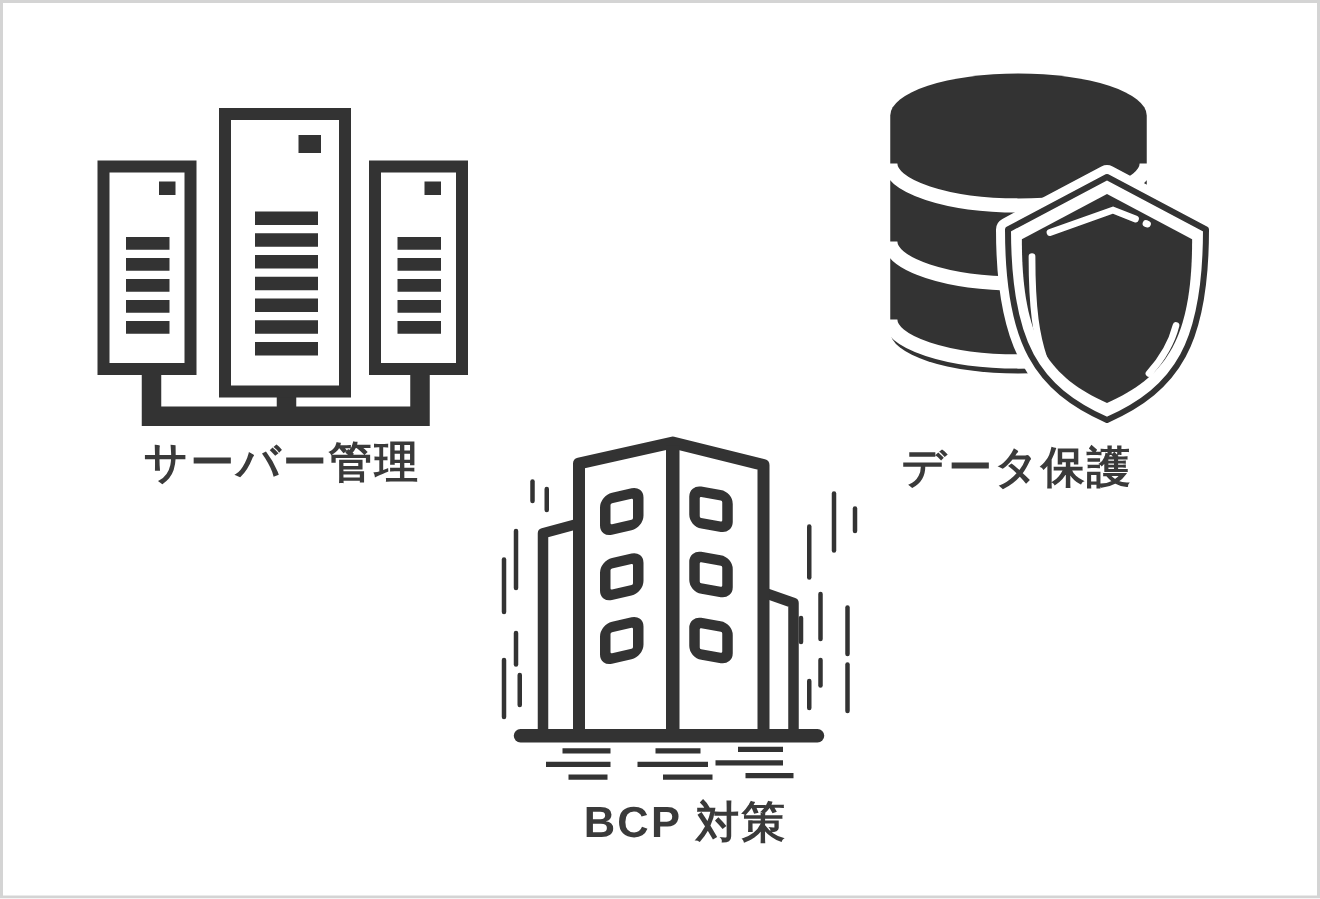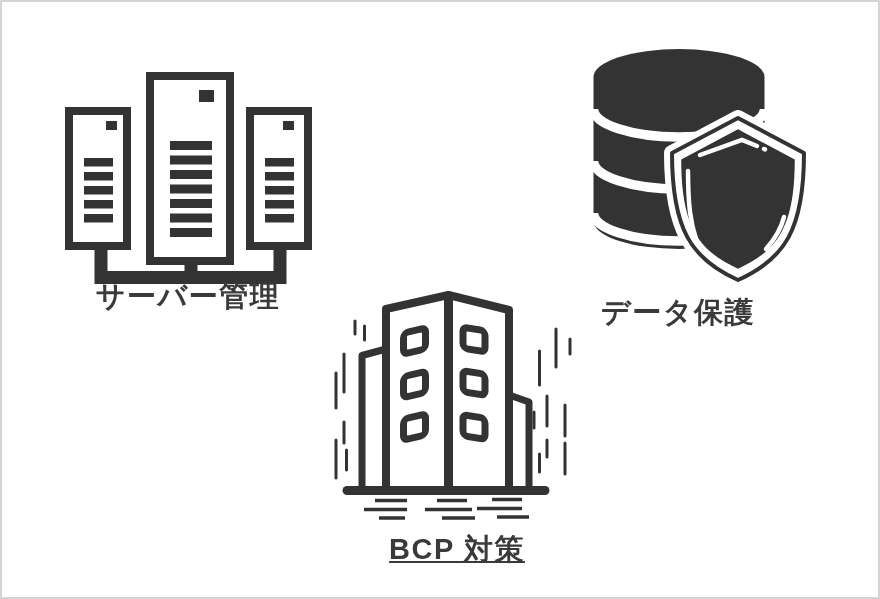--- a/index.html
+++ b/index.html
@@ -19,23 +19,23 @@
   .label{
     position:absolute;
     transform:translateX(-50%);
     white-space:nowrap;
     font-size:29px;
     font-weight:600;
     letter-spacing:1.5px;
     line-height:1;
     color:#3a3a3a;
   }
-  #label-server{left:186px;top:280px;}
+  #label-server{left:186px;top:293px;}
   #label-data{left:676px;top:296px;}
-  #label-bcp{left:455px;top:533px;text-decoration:underline;}
+  #label-bcp{left:455px;top:533px;}
 </style>
 </head>
 <body>
 
 <div class="canvas">
 
   <section>
     <svg id="server-icon" class="icon-svg" viewBox="55 62 265 230" xmlns="http://www.w3.org/2000/svg">
       <g stroke="#333" fill="none">
 

